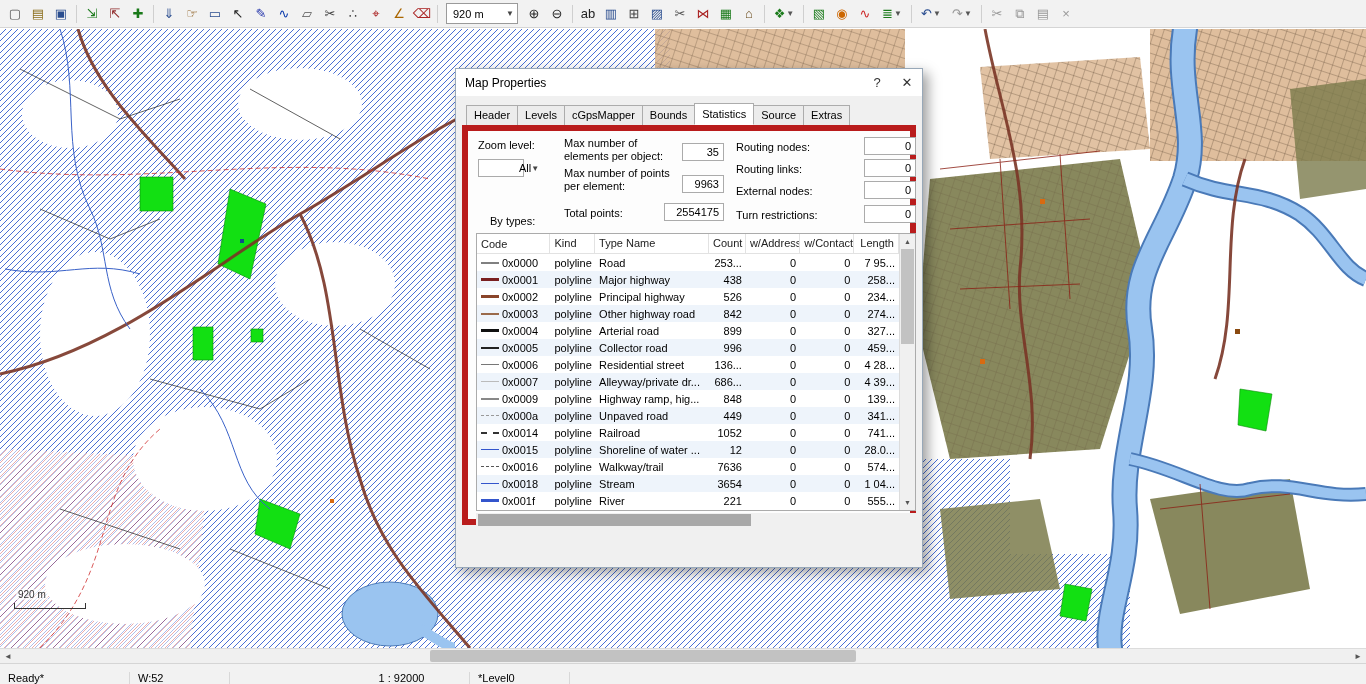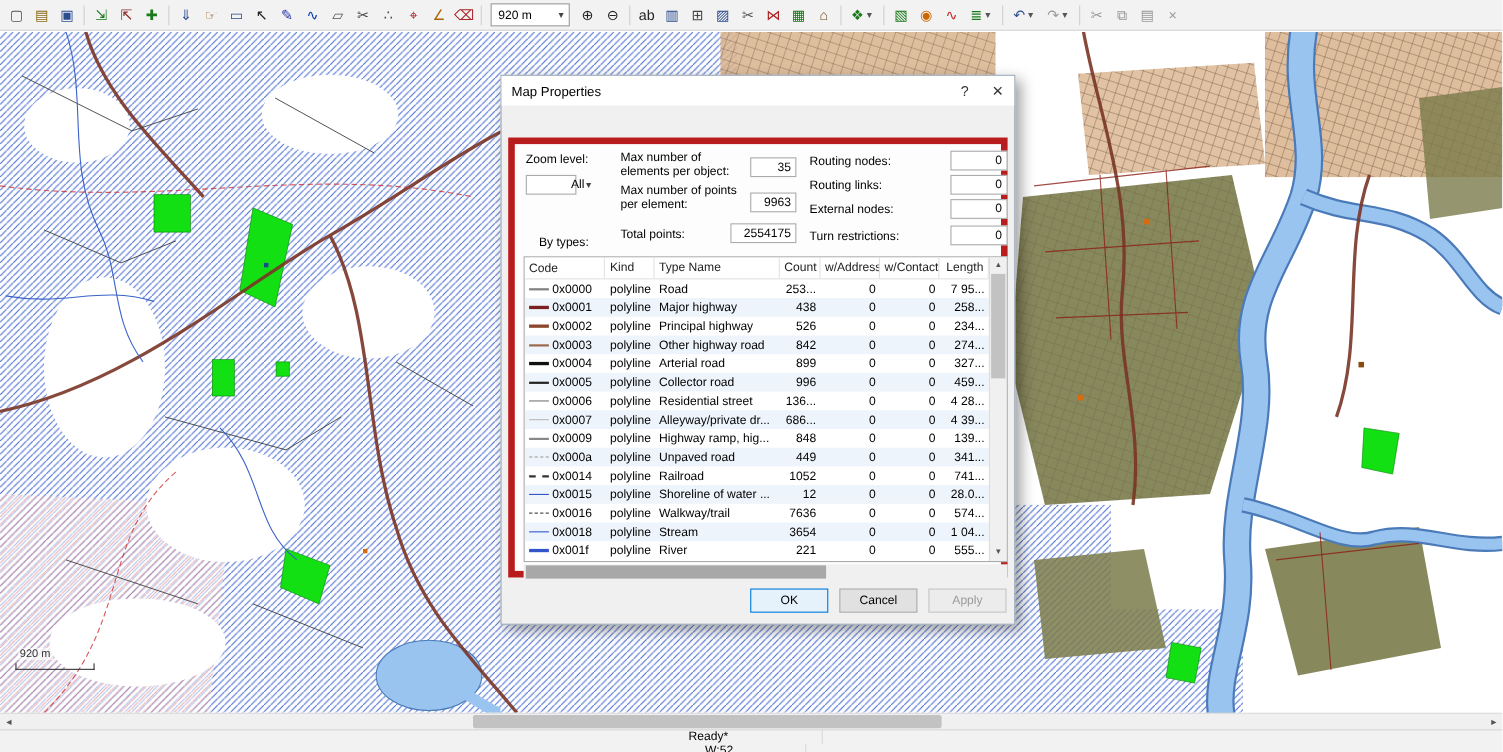--- a/index.html
+++ b/index.html
@@ -61,21 +61,21 @@
   #vscroll .thumb { position:absolute; left:1px; right:1px; top:0; height:95px; background:#c2c2c2; }
   #dlg-hscroll { position:absolute; left:8px; top:382px; width:440px; height:14px; background:#f0f0f0; }
   #dlg-hscroll .thumb { position:absolute; top:1px; bottom:1px; left:2px; width:62%; background:#a8a8a8; }
 
   .dlg-buttons { position:absolute; left:0; right:0; top:466px; height:30px; }
   .btn { position:absolute; width:71px; height:22px; font-size:11px; font-family:"Liberation Sans",sans-serif; background:#e1e1e1; border:1px solid #adadad; }
   .btn.default { border:1px solid #0078d7; background:#e5f1fb; }
   .btn.disabled { color:#9a9a9a; background:#ececec; border-color:#c5c5c5; }
 
   
-  #statusbar { position:absolute; left:0; top:663px; width:1366px; height:21px; background:#f2f2f2; border-top:1px solid #d5d5d5; display:flex; align-items:center; font-size:11px; color:#000;flex-direction:column; }
+  #statusbar { position:absolute; left:0; top:663px; width:1366px; height:21px; background:#f2f2f2; border-top:1px solid #d5d5d5; display:flex; align-items:flex-end; font-size:11px; color:#000; }
   .sseg { border-right:1px solid #d8d8d8; display:flex; align-items:center; padding:0 8px; }
 </style>
 </head>
 <body>
 
 <div id="app">
 
   <div id="toolbar">
     <div id="tb-left" style="display:flex;align-items:center;gap:1px;">
         <div class="tbtn">
@@ -338,20 +338,29 @@
       <span class="sb-btn">►</span>
     </div>
 
     <div id="dialog">
       <div class="dlg-title">
         <span>Map Properties</span>
         <span class="spacer"></span>
         <span class="dlg-help">?</span>
         <span class="dlg-close">✕</span>
       </div>
+      <div class="dlg-tabs" id="dlg-tabs">
+          <div class="tab">Header</div>
+          <div class="tab">Levels</div>
+          <div class="tab">cGpsMapper</div>
+          <div class="tab">Bounds</div>
+          <div class="tab active">Statistics</div>
+          <div class="tab">Source</div>
+          <div class="tab">Extras</div>
+        </div>
       <div class="dlg-pane">
 
         <div class="lbl" style="left:10px;top:8px;">Zoom level:</div>
         <div class="selbox" style="left:10px;top:28px;padding-left:40px;">
           <span>All</span>
             <span class="arrow">▼</span>
         </div>
 
         <div class="lbl" style="left:96px;top:6px;width:116px;">Max number of elements per object:</div>
         <div class="valbox" style="left:214px;top:12px;width:42px;">35</div>
@@ -571,25 +580,20 @@
                 <div class="thumb"></div>
               </div>
             <span class="sb-btn">▼</span>
           </div>
         </div>
         <div id="dlg-hscroll">
             <div class="thumb"></div>
           </div>
       </div>
 
-      <div class="dlg-buttons">
-        <button class="btn default" style="left:226px;">OK</button>
-        <button class="btn" style="left:307px;">Cancel</button>
-        <button class="btn disabled" style="left:388px;">Apply</button>
-      </div>
     </div>
   </div>
 
   <div id="statusbar">
     <div class="sseg" style="width:130px;">Ready*</div>
     <div class="sseg" style="width:100px;">W:52</div>
     <div class="sseg" style="width:104px;"></div>
     <div class="sseg" style="width:136px;justify-content:center;">1 : 92000</div>
     <div class="sseg" style="width:100px;">*Level0</div>
     <div class="sseg" style="width:32px;"></div>

